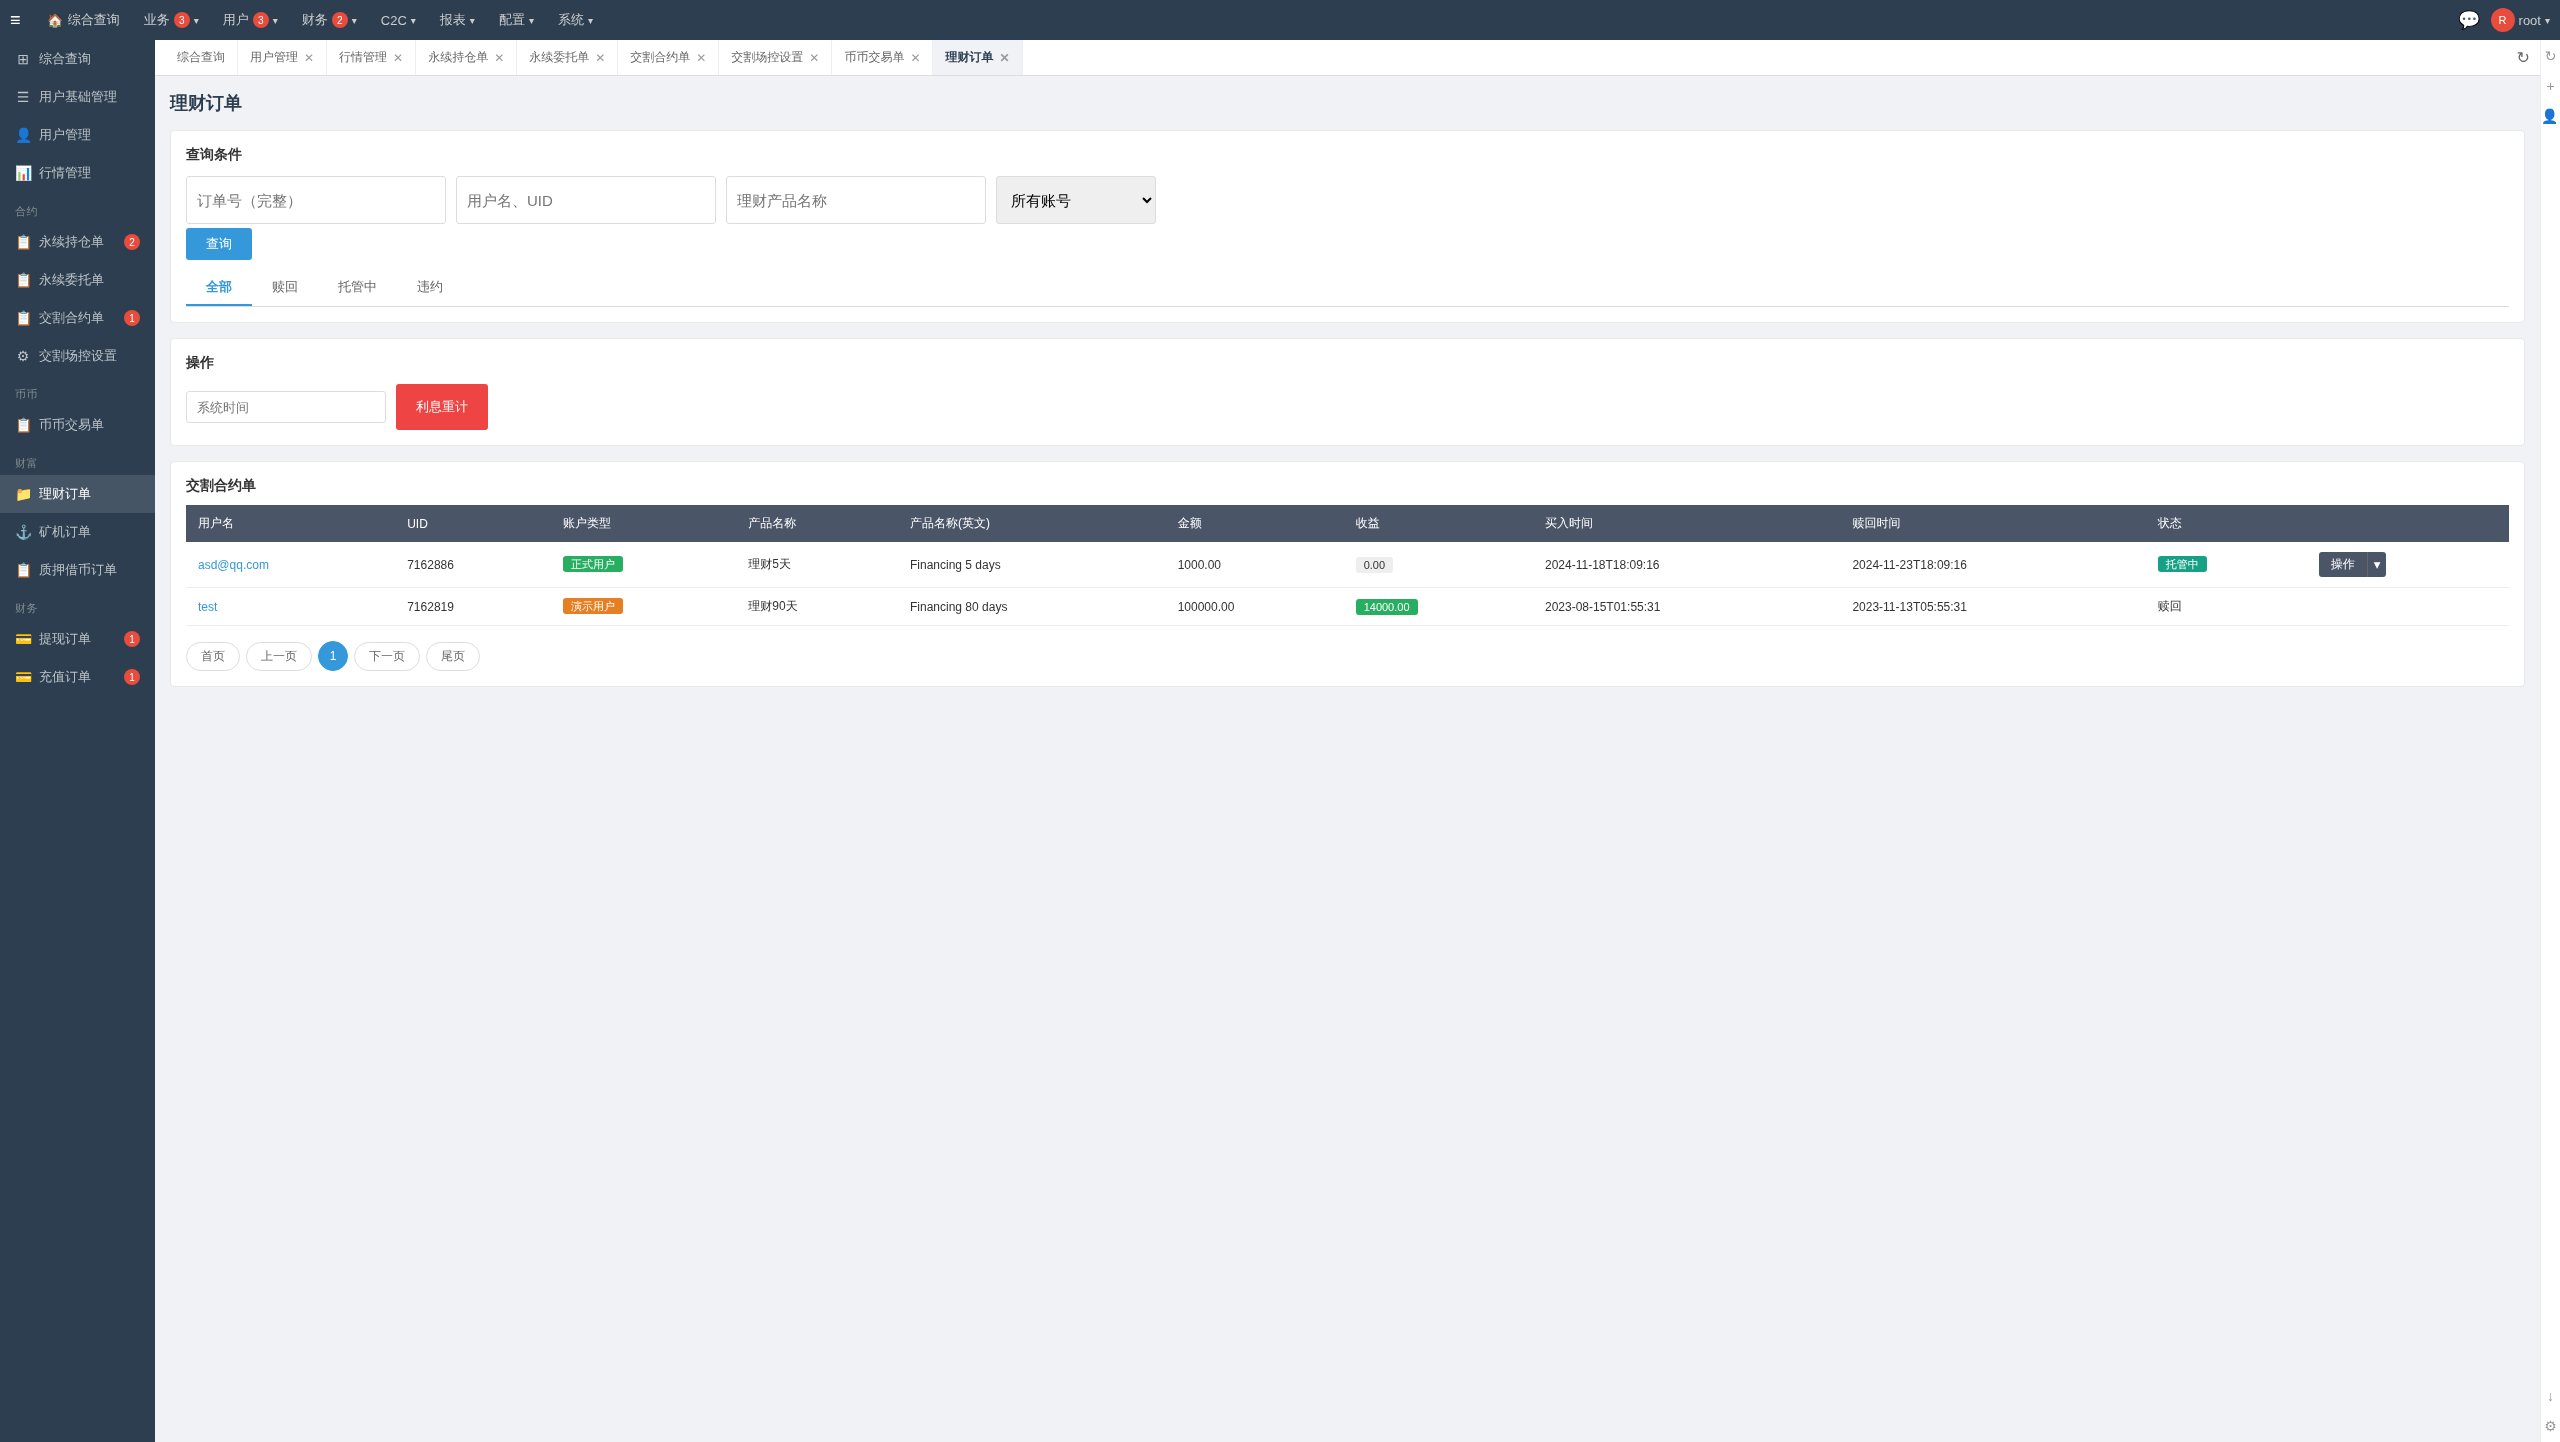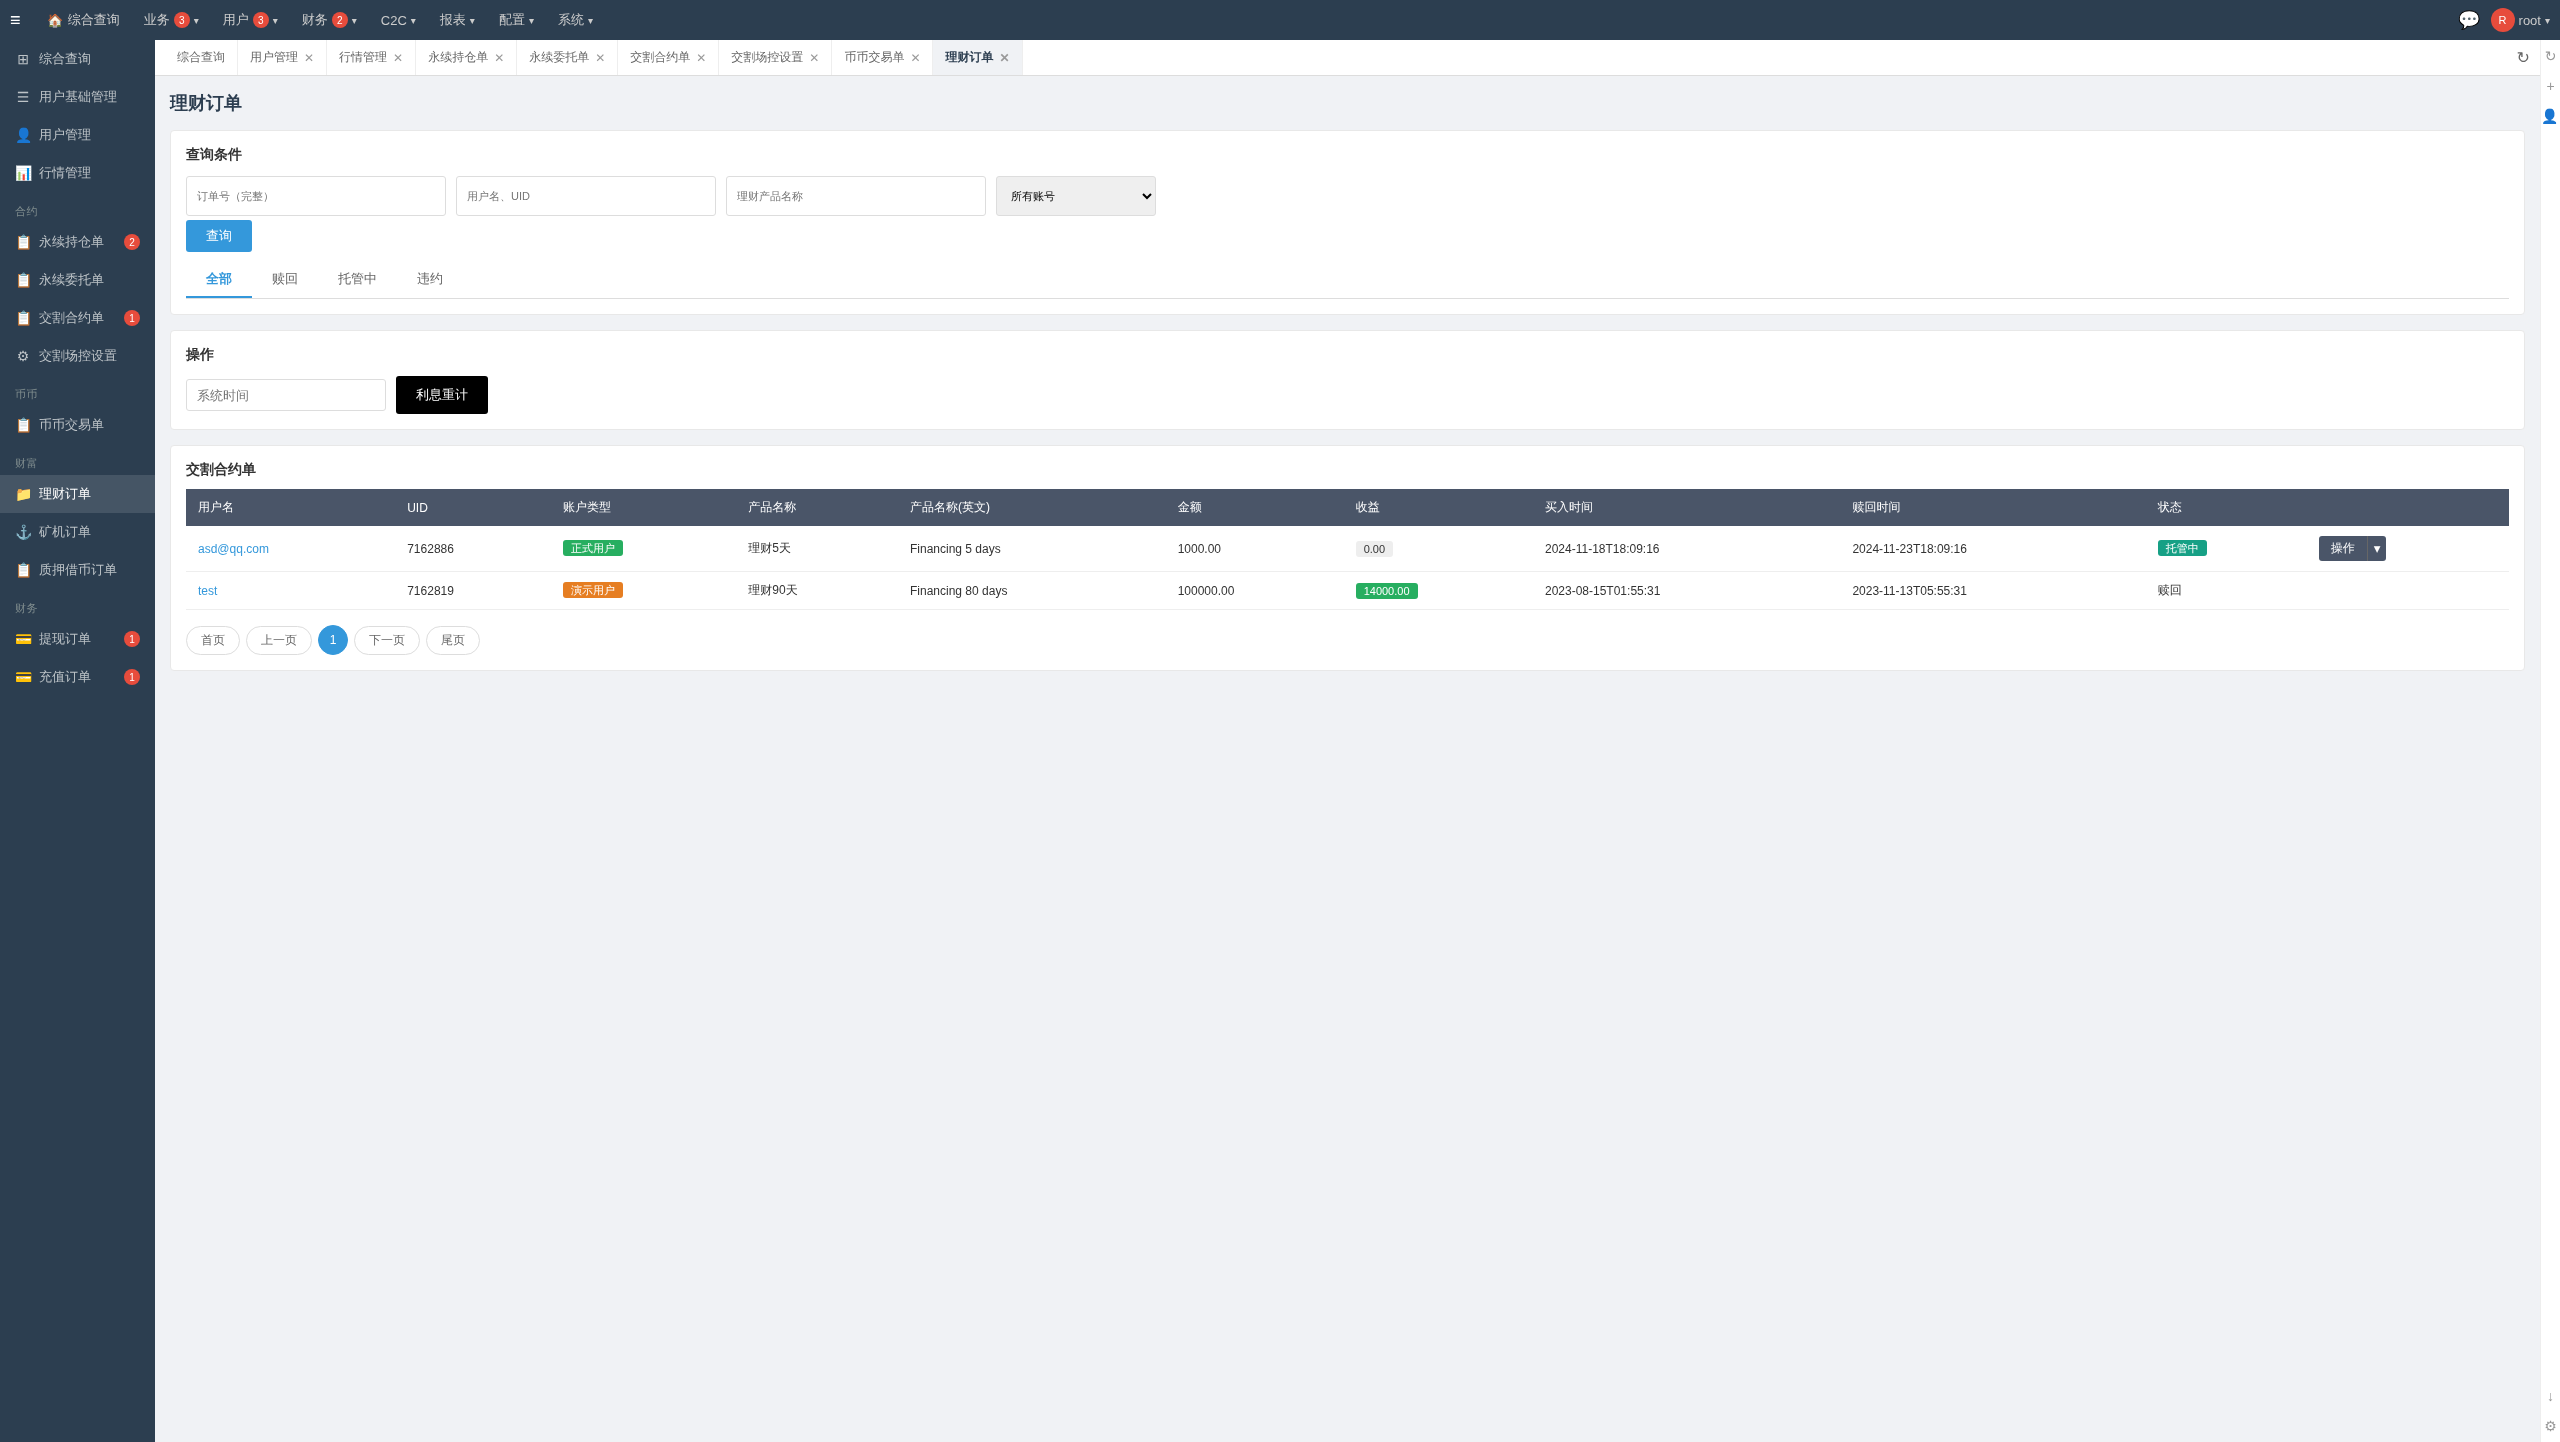--- a/index.html
+++ b/index.html
@@ -84,21 +84,21 @@
     .card {
       background: #fff; border-radius: 4px; padding: 15px;
       margin-bottom: 15px; border: 1px solid #e8e8e8;
     }
     .section-title { font-size: 14px; font-weight: bold; margin-bottom: 12px; color: #333; }
 
     
     .search-form { display: flex; flex-wrap: wrap; gap: 10px; align-items: center; }
     .search-form input, .search-form select {
       border: 1px solid #ddd; border-radius: 3px; padding: 6px 10px;
-      font-size: 11px; outline: none; height: 40px;
+      font-size: 15px; outline: none; height: 48px;
     }
     .search-form .input-lg { width: 260px; }
     .search-form select { width: 160px; }
     .btn-primary {
       background: #3498db; color: #fff; border: none; border-radius: 3px;
       padding: 6px 20px; cursor: pointer; font-size: 13px; height: 32px;
     }
 
     
     .filter-tabs { display: flex; gap: 0; margin-top: 10px; border-bottom: 1px solid #ddd; }
@@ -108,22 +108,22 @@
     }
     .filter-tab.active { color: #3498db; border-bottom-color: #3498db; font-weight: bold; }
 
     
     .ops-row { display: flex; align-items: center; gap: 10px; }
     .ops-row input {
       border: 1px solid #ddd; border-radius: 3px; padding: 13px 10px;
       font-size: 13px; outline: none; height: 32px; width: 200px;
     }
     .btn-dark {
-      background: #000000; color: #fff; border: none; border-radius: 3px;
-      padding: 6px 20px; cursor: pointer; font-size: 13px; height: 38px;
+      background: #ef4444; color: #fff; border: none; border-radius: 3px;
+      padding: 6px 20px; cursor: pointer; font-size: 13px; height: 46px;
     }
 
     
     .results-title { font-size: 14px; font-weight: bold; margin-bottom: 10px; color: #333; }
 
     
     .data-table { width: 100%; border-collapse: collapse; font-size: 12px; }
     .data-table thead tr { background: #4a5568; color: #fff; }
     .data-table thead th { padding: 10px 12px; text-align: left; font-weight: normal; white-space: nowrap; }
     .data-table tbody tr { border-bottom: 1px solid #eee; }

